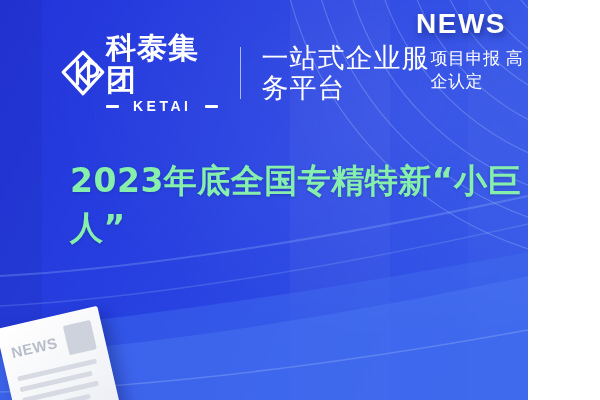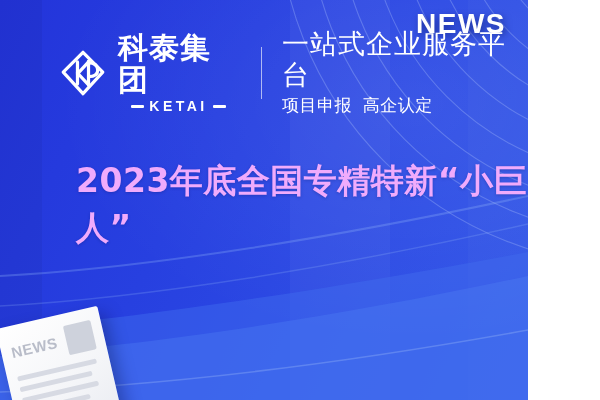--- a/index.html
+++ b/index.html
@@ -51,55 +51,55 @@
 
   
   .header {
     position:absolute; left:60px; top:40px;
     display:flex; align-items:center; height:66px;
   }
   .logo-mark { width:46px; height:48px; flex:0 0 auto; }
   .logo-mark svg { width:100%; height:100%; display:block; }
 
   .logo-words {
-    margin-left:12px; display:flex; flex-direction:column;
+    display:flex; flex-direction:column;
     align-items:center; justify-content:space-between;
   }
   .logo-cn {
     font-size:30px; font-weight:bold; color:#fff;
     letter-spacing:1px; line-height:1.05;
     font-family:"DejaVu Sans","Liberation Sans",sans-serif;
   }
   .logo-en-row {
-    display:flex; align-items:center; gap:5px; margin-top:3px;
+    display:flex; align-items:center; gap:14px; margin-top:3px;
   }
   .logo-dash { width:13px; height:3px; background:#fff; border-radius:1px; }
   .logo-en {
     font-size:14px; font-weight:bold; color:#fff; letter-spacing:3.5px;
   }
 
   .divider {
     width:1px; height:52px; margin:0 20px 0 22px;
     background:rgba(255,255,255,0.62); flex:0 0 auto;
   }
 
-  .tagline { display:flex; flex-direction:column; }
+  .tagline { display:flex; flex-direction:row; }
   .tagline-main {
     font-size:27px; color:#ffffff; line-height:1.12; letter-spacing:1px;
     font-family:"DejaVu Sans","Liberation Sans",sans-serif;
   }
   .tagline-sub {
     margin-top:4px; font-size:17px; color:#ffffff; letter-spacing:0.5px;
-    font-family:Liberation Mono, monospace;
+    font-family:Liberation Sans, sans-serif;
   }
 
   
   .headline {
-    position:absolute; left:76px; top:158px; width:500px;
-    font-size:33px; font-weight:bold; color:#f0abfc;
+    position:absolute; left:70px; top:158px; width:500px;
+    font-size:33px; font-weight:bold; color:#86efac;
     line-height:1.42; letter-spacing:0.5px;
     font-family:"DejaVu Sans","Liberation Sans",sans-serif;
     text-shadow:0 1px 3px rgba(12,24,100,0.28);
   }
   .headline .ln { display:block; }
 
   
   .newspaper {
     position:absolute; left:8px; top:316px;
     width:104px; height:120px;

